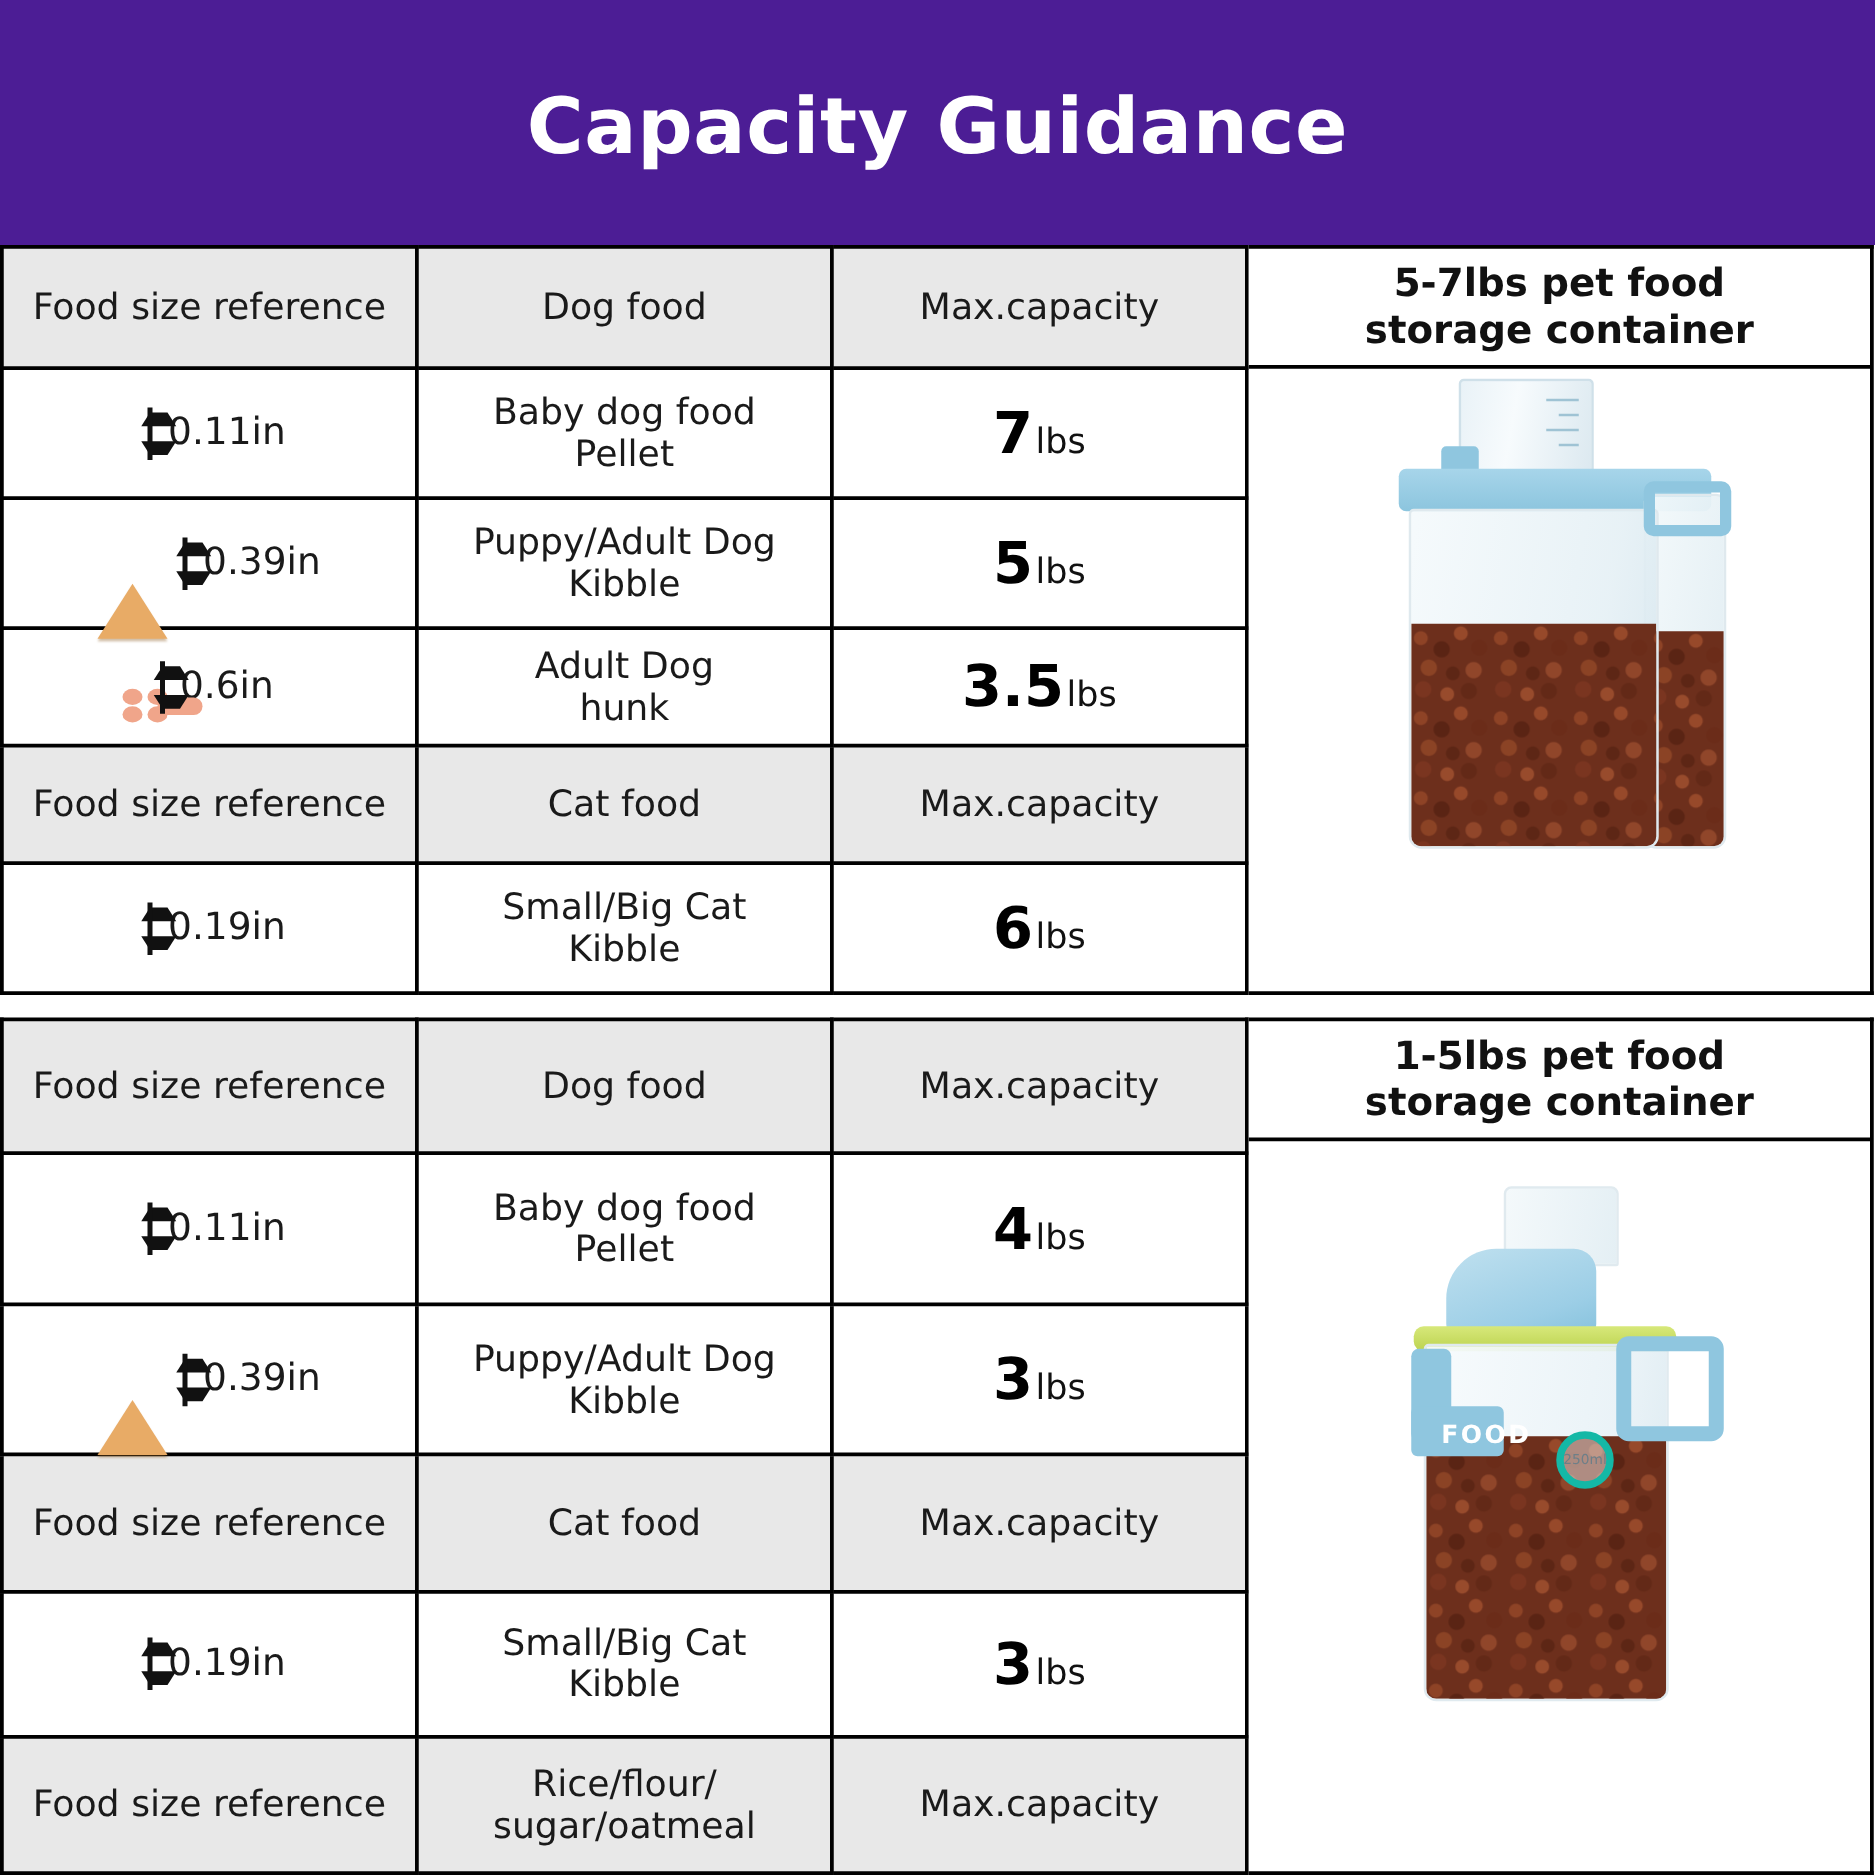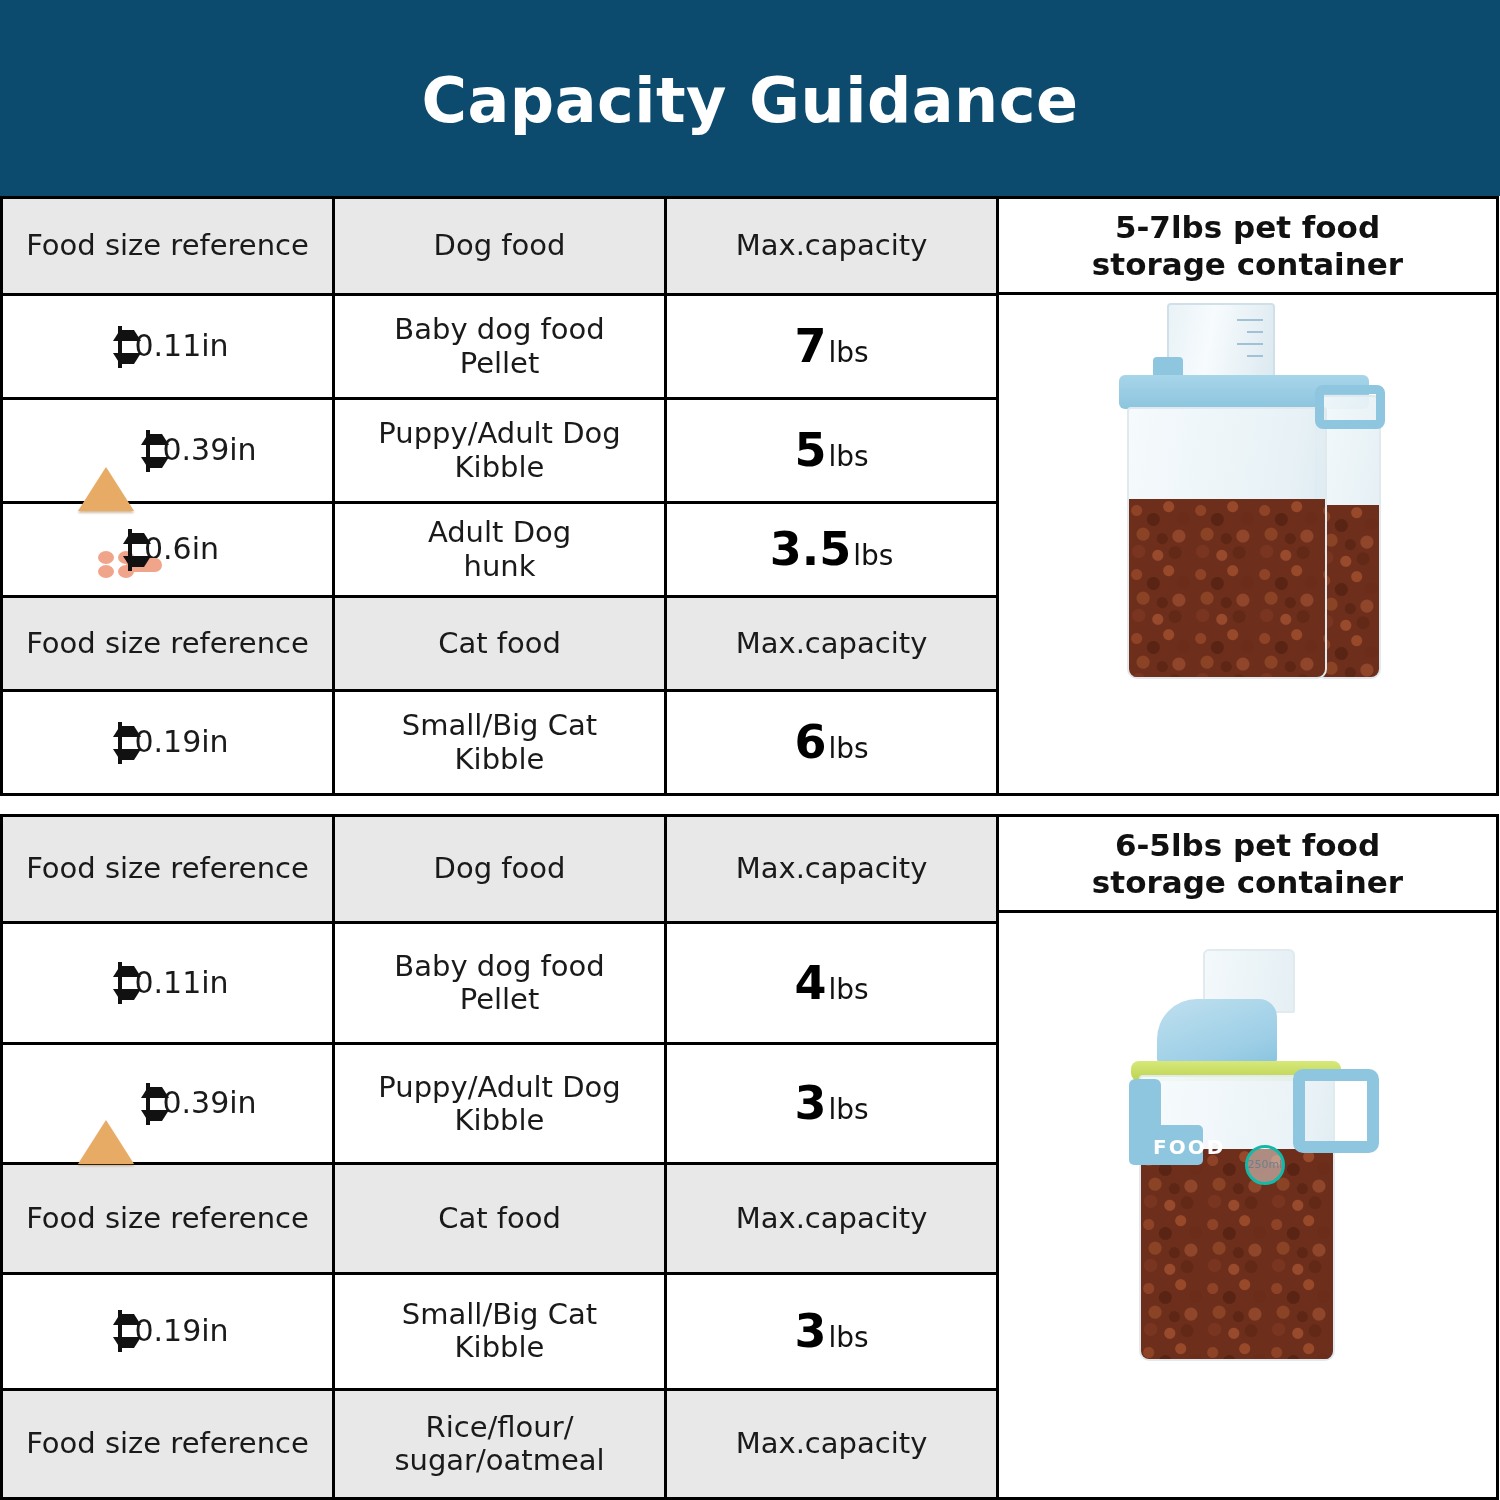--- a/index.html
+++ b/index.html
@@ -16,21 +16,21 @@
   .page {
     position: relative;
     width: 1500px;
     height: 1500px;
     box-sizing: border-box;
   }
 
   
   .header {
     height: 196px;
-    background: #0c4a6e;
+    background: #4c1d95;
     display: flex;
     flex-direction: column;
     align-items: center;
     justify-content: center;
     color: #ffffff;
     box-sizing: border-box;
     padding-top: 6px;
   }
   .header-title {
     font-size: 62px;
@@ -381,21 +381,21 @@
     color: #ffffff;
     letter-spacing: 2px;
     font-weight: bold;
     z-index: 4;
   }
   .c2 .badge {
     position: absolute;
     left: 150px; top: 196px;
     width: 34px; height: 34px;
     border-radius: 50%;
-    border: 3px solid #14b8a6;
+    border: 6px solid #14b8a6;
     color: #6e7f88;
     font-size: 11px;
     display: flex; align-items: center; justify-content: center;
     z-index: 4;
     background: rgba(255,255,255,0.45);
     line-height: 1.05;
     text-align: center;
   }
 </style>
 </head>
@@ -645,21 +645,21 @@
             <div>sugar/oatmeal</div>
           </td>
           <td class="hdr-cell">Max.capacity</td>
         </tr>
 
       </tbody>
     </table>
 
     <div class="right-panel">
       <div class="right-label">
-        <div>6-5lbs pet food</div>
+        <div>1-5lbs pet food</div>
         <div>storage container</div>
       </div>
       <div class="right-img">
         <div class="cont-wrap">
           <div class="c2">
             <div class="cap-top"></div>
             <div class="spout"></div>
             <div class="collar"></div>
             <div class="body">
               <div class="kibble-fill" style="height:210px"></div>

